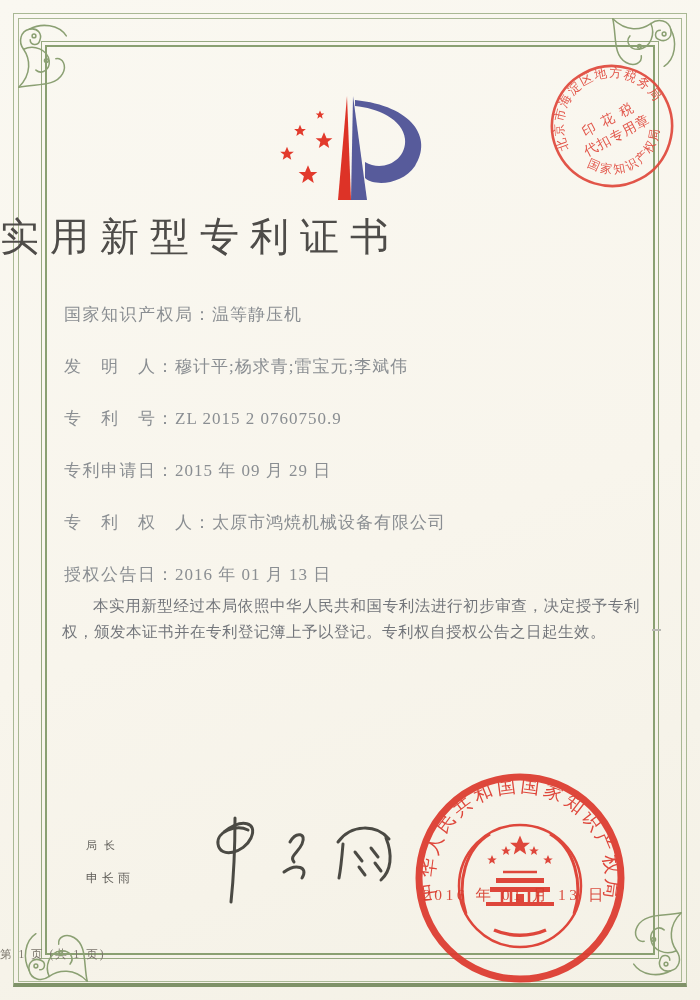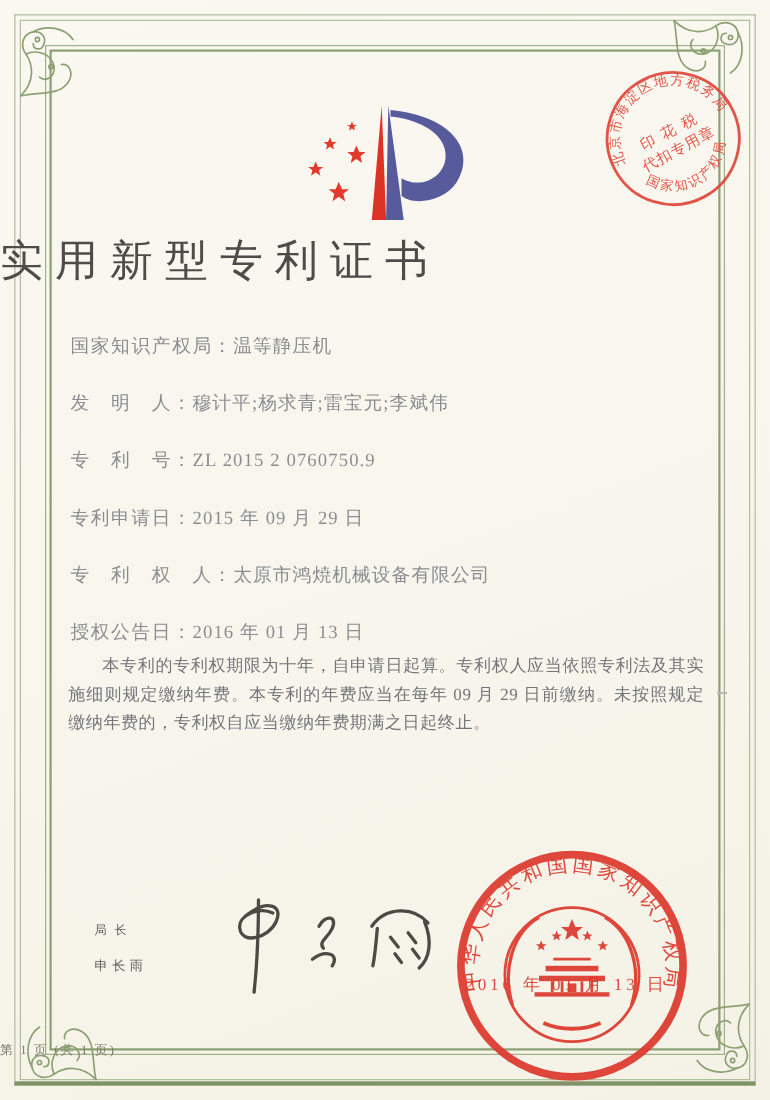--- a/index.html
+++ b/index.html
@@ -145,21 +145,21 @@
     </div>
     <div class="field" style="top:511px">
       <span class="f-label">专　利　权　人：</span><span class="f-value">太原市鸿焼机械设备有限公司</span>
     </div>
     <div class="field" style="top:563px">
       <span class="f-label">授权公告日：</span><span class="f-value">2016 年 01 月 13 日</span>
     </div>
   </div>
 
   <div class="paras">
-    <p>本专利的专利权期限为十年，自申请日起算。专利权人应当依照专利法及其实施细则规定缴纳年费。本专利的年费应当在每年 09 月 29 日前缴纳。未按照规定缴纳年费的，专利权自应当缴纳年费期满之日起终止。</p>
+    <p>本实用新型经过本局依照中华人民共和国专利法进行初步审查，决定授予专利权，颁发本证书并在专利登记簿上予以登记。专利权自授权公告之日起生效。</p>
   </div>
 
   <div class="signer-title">局长</div>
   <div class="signer-name">申长雨</div>
 
   <svg class="signature" viewBox="0 0 235 100" fill="none" stroke="#4b4a44" stroke-width="3" stroke-linecap="round" stroke-linejoin="round">
     <path d="M52,20 C70,6 86,10 79,26 C72,41 48,47 46,32 C44,20 64,12 76,18"></path>
     <path d="M63,6 C63,30 62,62 59,90"></path>
     <path d="M118,30 C124,19 135,21 130,32 C126,41 117,44 122,50"></path>
     <path d="M112,60 C124,51 137,55 130,66"></path>

